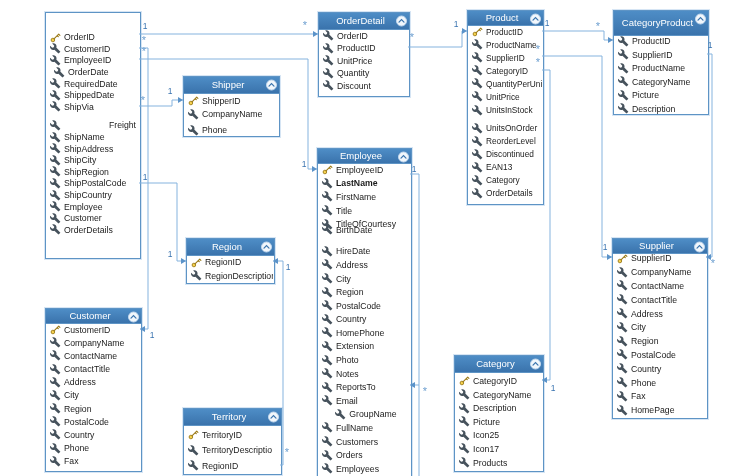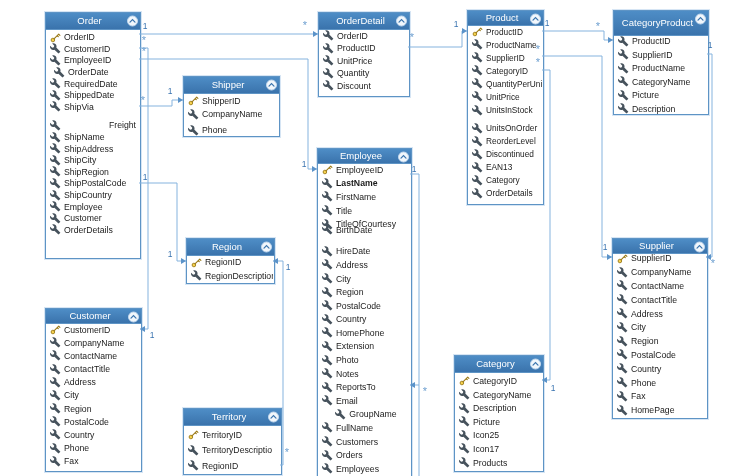--- a/index.html
+++ b/index.html
@@ -20,28 +20,20 @@
   #wires{position:absolute;left:0;top:0;pointer-events:none;}
   #wires polyline{pointer-events:stroke;}
   .lbl{font-size:8.5px;fill:var(--c-label_one);text-anchor:middle;font-family:"Liberation Sans",sans-serif;}
   .lbl.many{font-size:11px;fill:var(--c-label_many);}
 </style>
 </head>
 <body>
 
 <div id="diagram">
     <div class="etable" style="left: 45px; top: 12px; width: 94px; height: 245px;">
-      <div class="ehead" style="height: 16px;">
-        <span class="ttl">Order</span>
-        <div class="collapse">
-          <svg width="9" height="9" viewBox="0 0 9 9">
-            <path d="M2 5.6 L4.5 3 L7 5.6" stroke="#3a74ad" stroke-width="1.2" fill="none" stroke-linecap="round"></path>
-          </svg>
-        </div>
-      </div>
       <div class="row" style="top: 18.5px; height: 11.6px;">
         <svg width="11" height="11" viewBox="0 0 11 11">
           <circle cx="2.9" cy="8" r="1.8" fill="#f7d34f" stroke="#9b7a17" stroke-width="0.9"></circle>
           <path d="M4 6.9 L8.7 2.2 M8.7 2.2 L9.9 3.4 M7.3 3.6 L8.3 4.6" stroke="#9b7a17" stroke-width="1.1" fill="none" stroke-linecap="round"></path>
         </svg>
         <span>OrderID</span>
       </div>
       <div class="row" style="top: 30.1px; height: 11.6px;">
         <svg width="11" height="11" viewBox="0 0 11 11">
           <path fill="#46525c" d="M10.4 8.7 L6.3 4.6 C6.8 3.4 6.5 2 5.5 1.1 C4.6 0.3 3.3 0.1 2.2 0.6 L4.3 2.7 L3.8 4.3 L2.2 4.8 L0.1 2.7 C-0.3 3.8 0 5.1 0.9 6 C1.8 6.9 3.2 7.2 4.4 6.7 L8.5 10.6 Z"></path>

